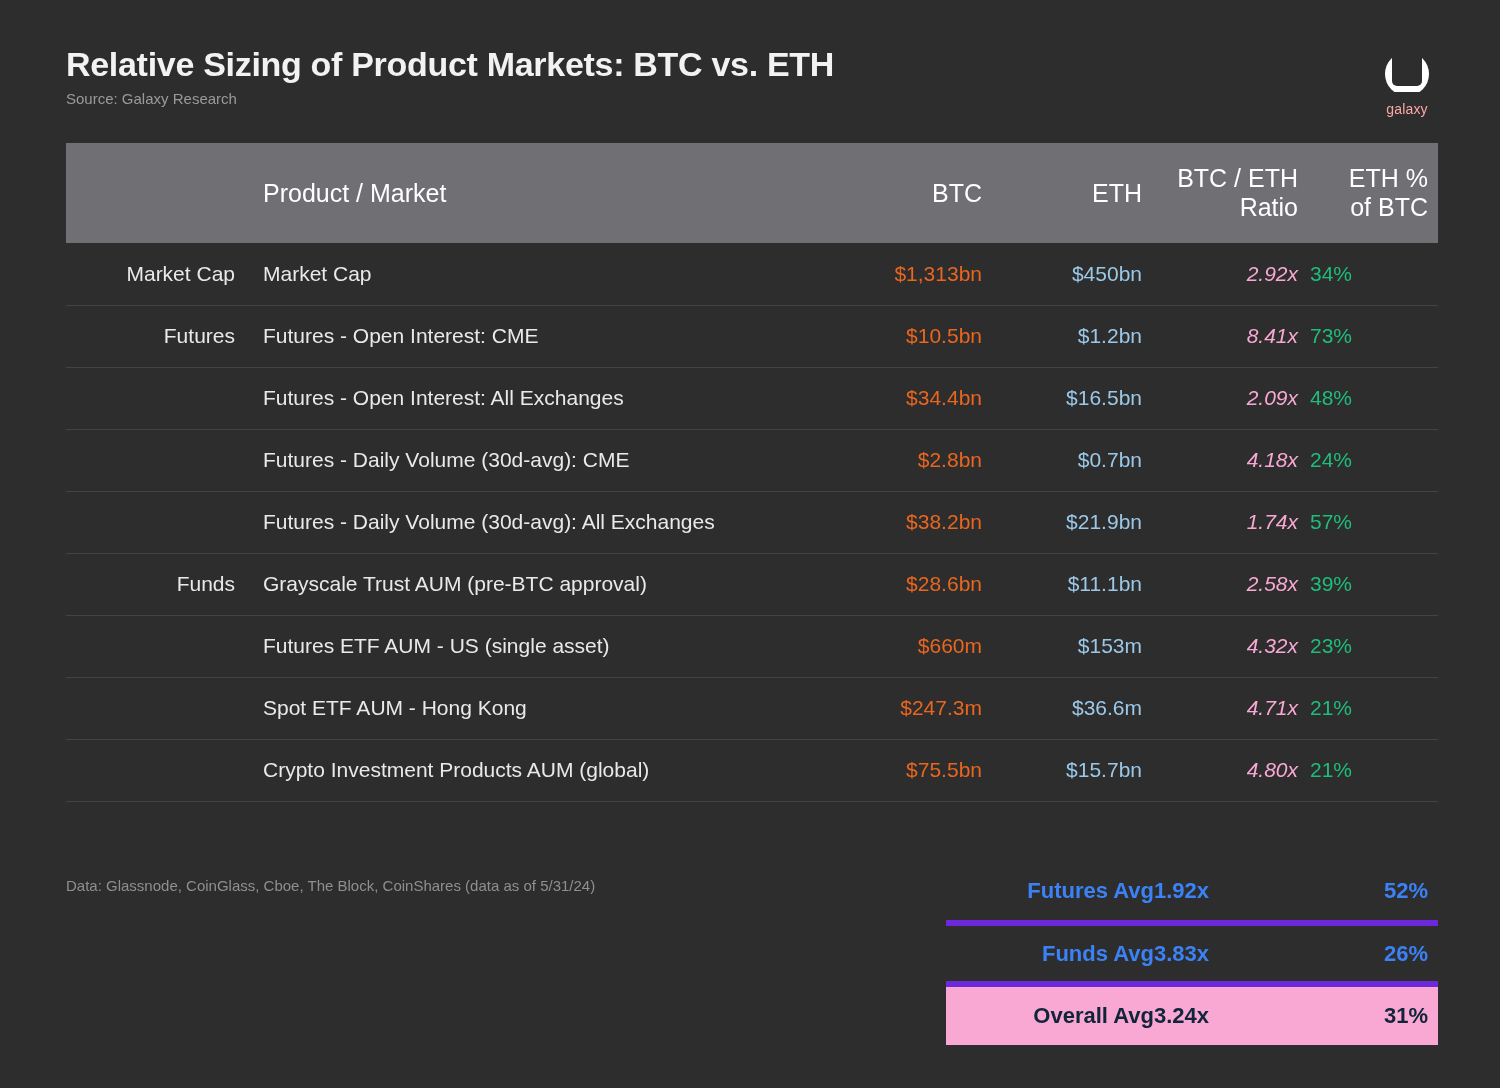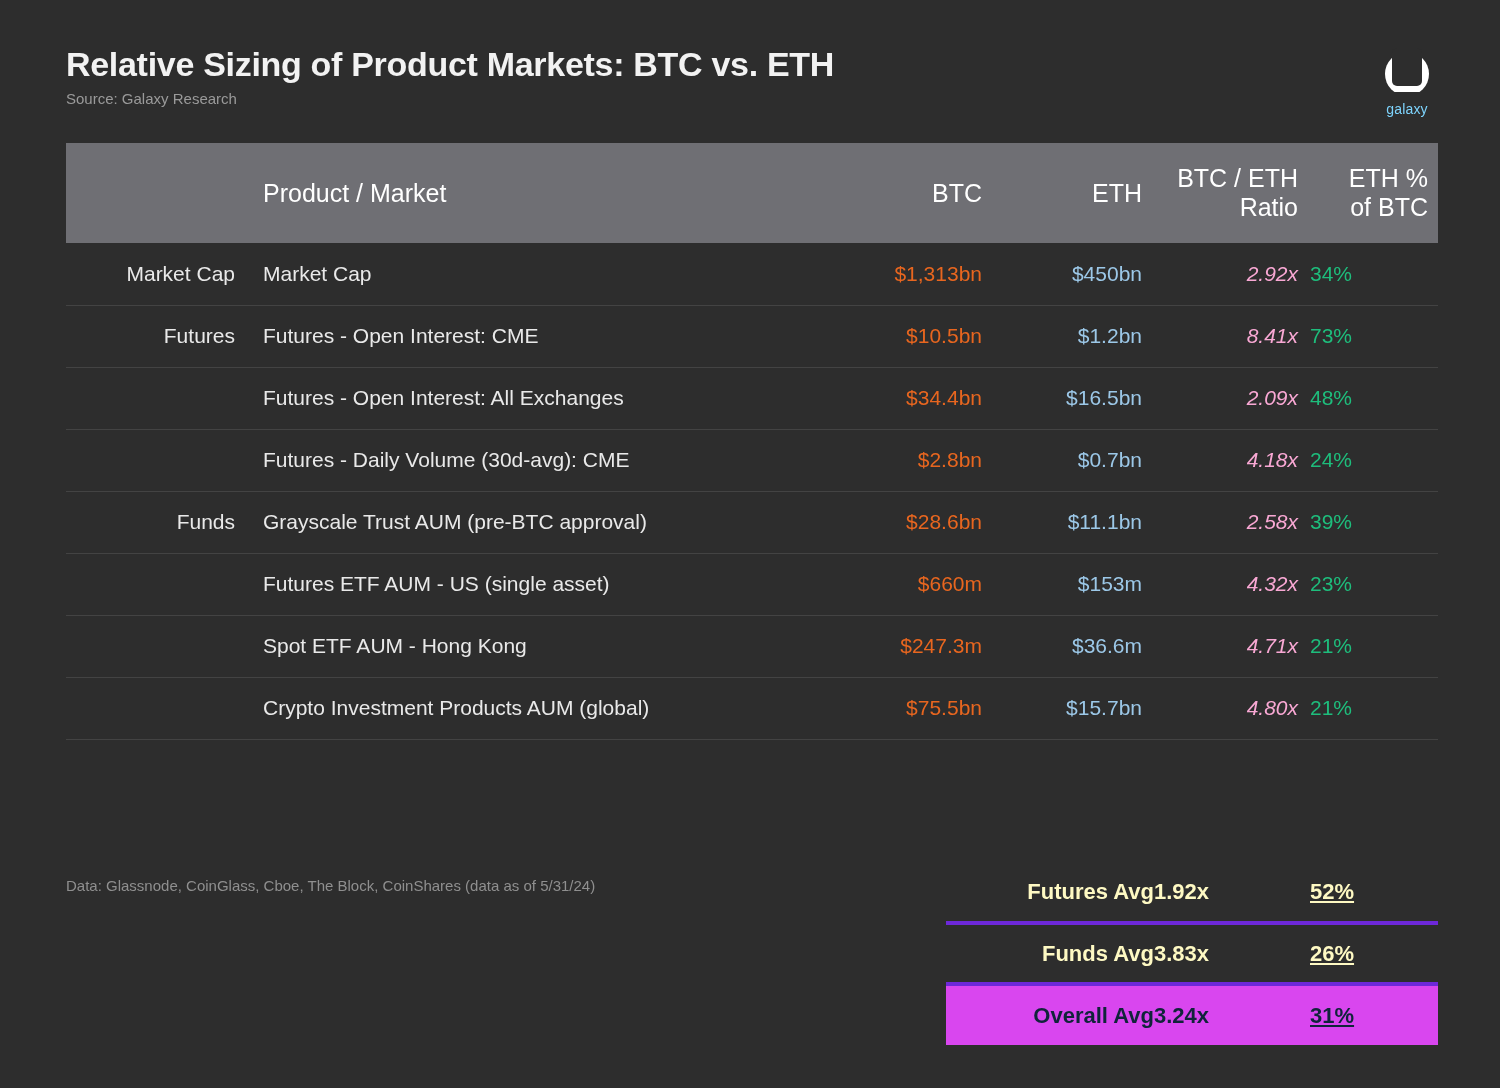--- a/index.html
+++ b/index.html
@@ -70,21 +70,21 @@
   .logo-bar {
     position: absolute;
     left: 10px;
     bottom: 2px;
     width: 30px;
     height: 4px;
     background: #2d2d2d;
   }
   .logo-word {
     font-size: 14px;
-    color: #7dd3fc;
+    color: #fca5a5;
     margin-top: 3px;
     letter-spacing: 0.2px;
   }
 
   
   .table-wrap {
     position: absolute;
     left: 66px;
     top: 143px;
     width: 1372px;
@@ -162,32 +162,32 @@
     table-layout: fixed;
   }
   .s-label { width: 208px; }
   .s-ratio { width: 156px; }
   .s-pct   { width: 128px; }
 
   table.sum tr { height: 61px; }
   table.sum td {
     font-size: 22px;
     font-weight: bold;
-    color: #fef9c3;
+    color: #3b82f6;
     vertical-align: middle;
     padding: 0;
-    border-bottom: 4px solid #6d28d9;
+    border-bottom: 6px solid #6d28d9;
     white-space: nowrap;
   }
   table.sum td.s-lab { text-align: right; padding-right: 0; }
   table.sum td.s-rat { text-align: left; padding-right: 12px; }
-  table.sum td.s-pc  { padding-right: 10px; text-decoration: underline; }
+  table.sum td.s-pc  { text-align: right; padding-right: 10px; }
 
   table.sum tr.highlight td {
-    background: #d946ef;
+    background: #f9a8d4;
     color: #10243a;
     border-bottom: none;
   }
   table.sum tr.highlight td.s-lab { padding-left: 10px; }
 </style>
 </head>
 <body>
 
 <div class="page-header">
   <div class="title">Relative Sizing of Product Markets: BTC vs. ETH</div>
@@ -250,20 +250,28 @@
         </tr>
         <tr>
           <td class="group"></td>
           <td class="product">Futures - Daily Volume (30d-avg): CME</td>
           <td class="btc">$2.8bn</td>
           <td class="eth">$0.7bn</td>
           <td class="ratio">4.18x</td>
           <td class="pct">24%</td>
         </tr>
         <tr>
+          <td class="group"></td>
+          <td class="product">Futures - Daily Volume (30d-avg): All Exchanges</td>
+          <td class="btc">$38.2bn</td>
+          <td class="eth">$21.9bn</td>
+          <td class="ratio">1.74x</td>
+          <td class="pct">57%</td>
+        </tr>
+        <tr>
           <td class="group">Funds</td>
           <td class="product">Grayscale Trust AUM (pre-BTC approval)</td>
           <td class="btc">$28.6bn</td>
           <td class="eth">$11.1bn</td>
           <td class="ratio">2.58x</td>
           <td class="pct">39%</td>
         </tr>
         <tr>
           <td class="group"></td>
           <td class="product">Futures ETF AUM - US (single asset)</td>

